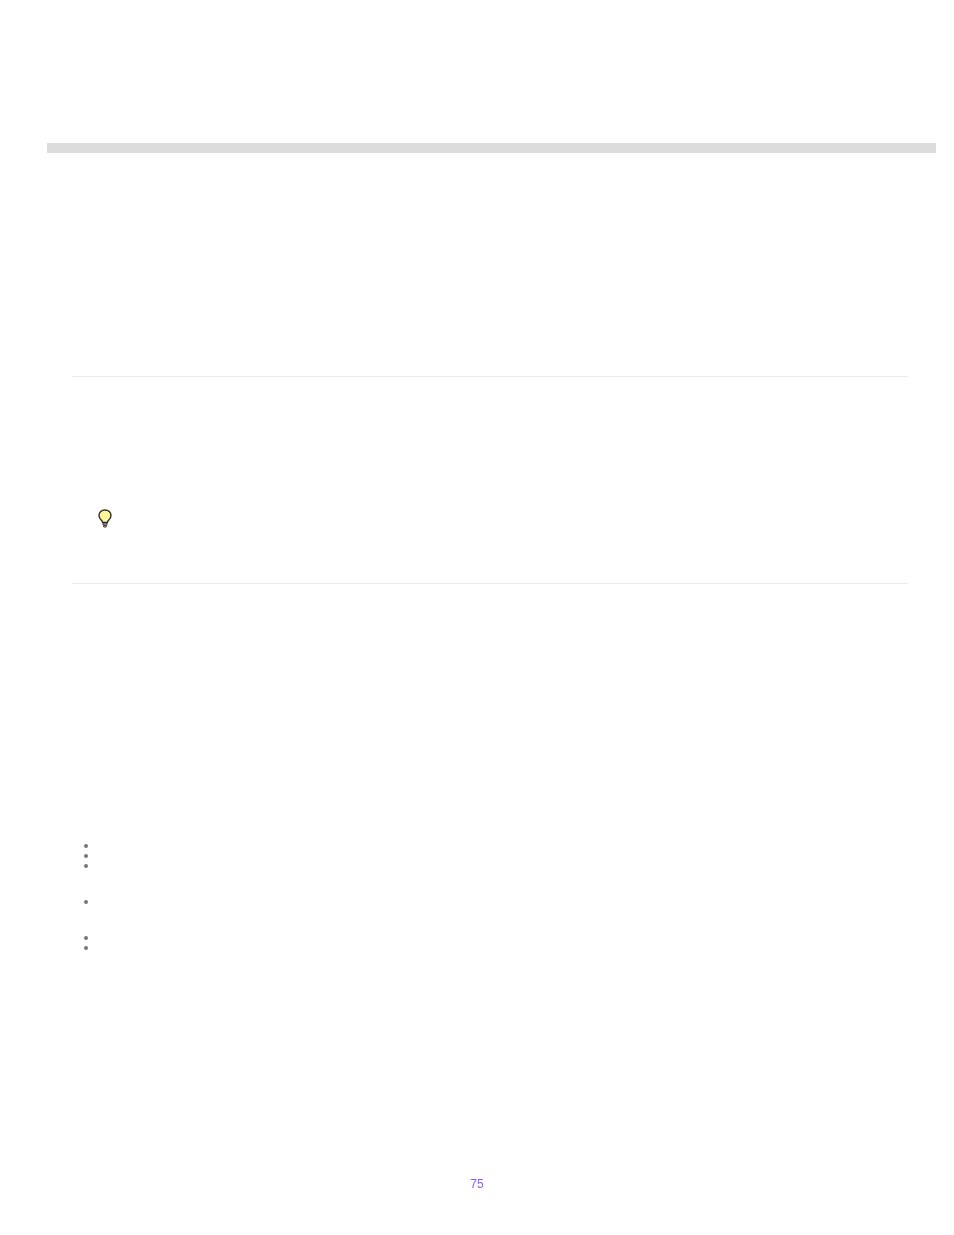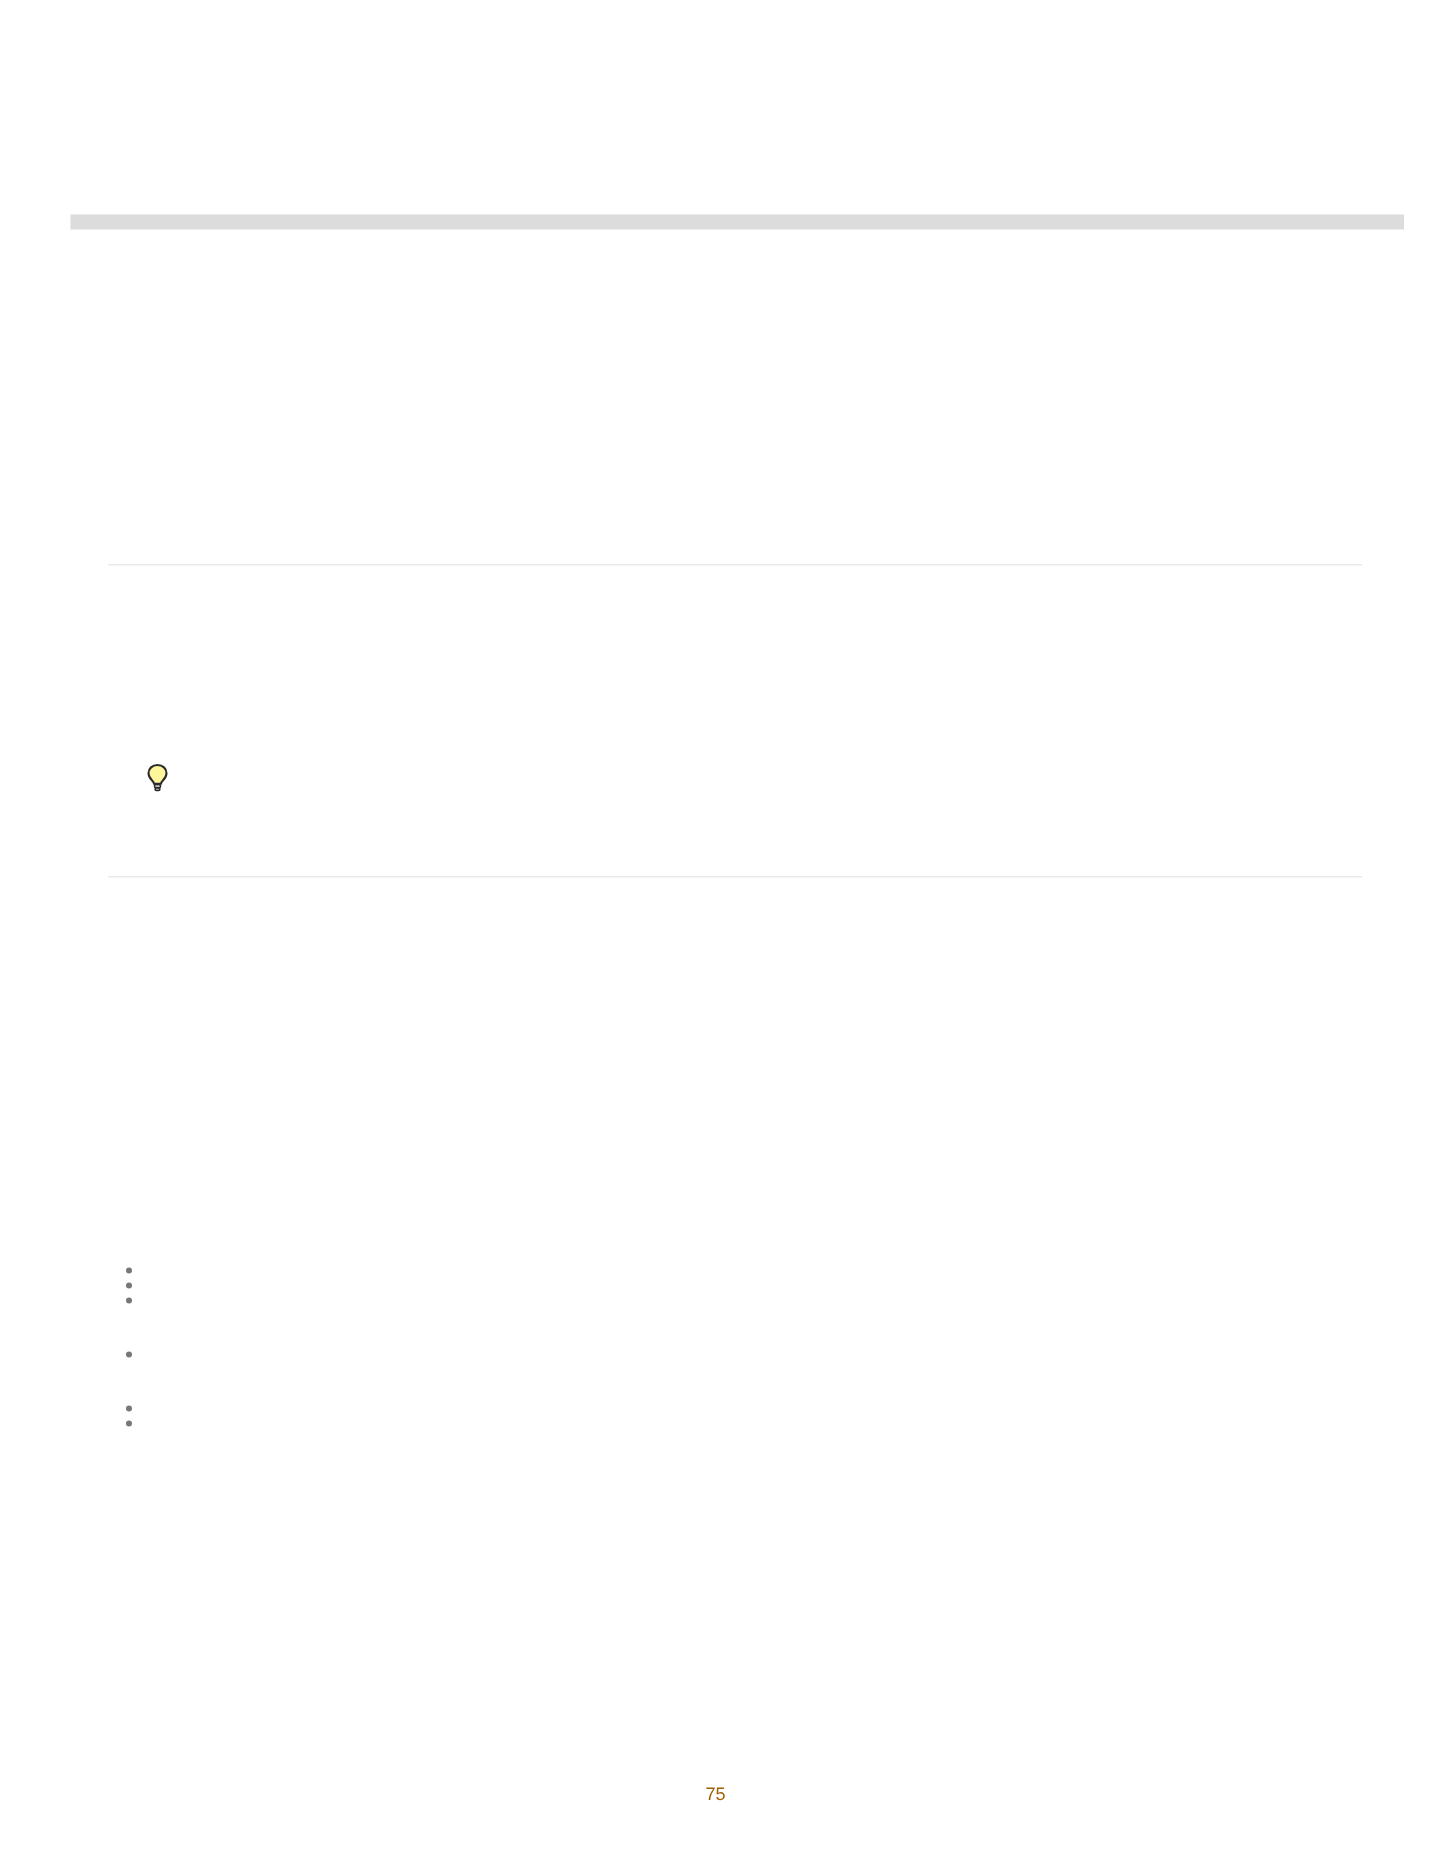--- a/index.html
+++ b/index.html
@@ -58,25 +58,25 @@
   .list .dot {
     width: 4px;
     height: 4px;
     background: #777;
     border-radius: 50%;
     flex: 0 0 auto;
   }
   .list .spacer { height: 20px; }
   .page-number {
     position: absolute;
-    bottom: 32px;
+    bottom: 44px;
     width: 100%;
     text-align: center;
     font-size: 12px;
-    color: #a16207;
+    color: #8b5cf6;
   }
   .bulb-svg { flex: 0 0 auto; }
 </style>
 </head>
 <body>
 
 <div class="header-rule"></div>
 
 <div class="content">
 

